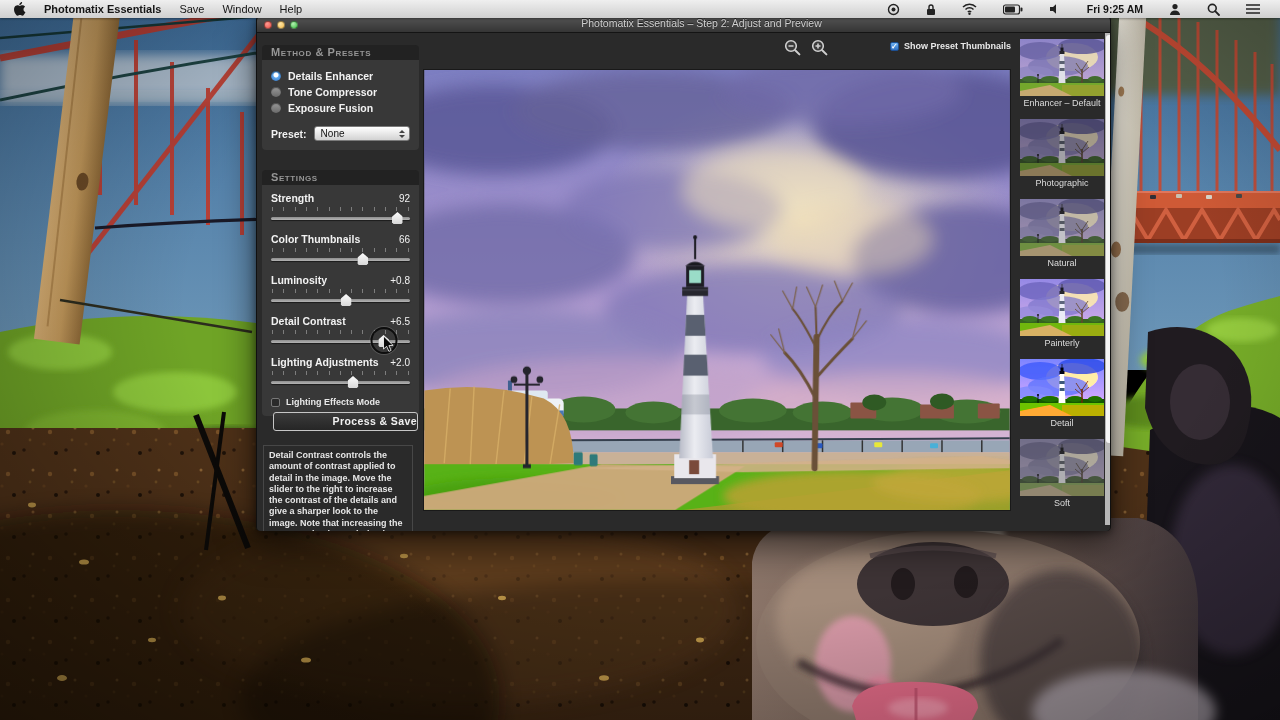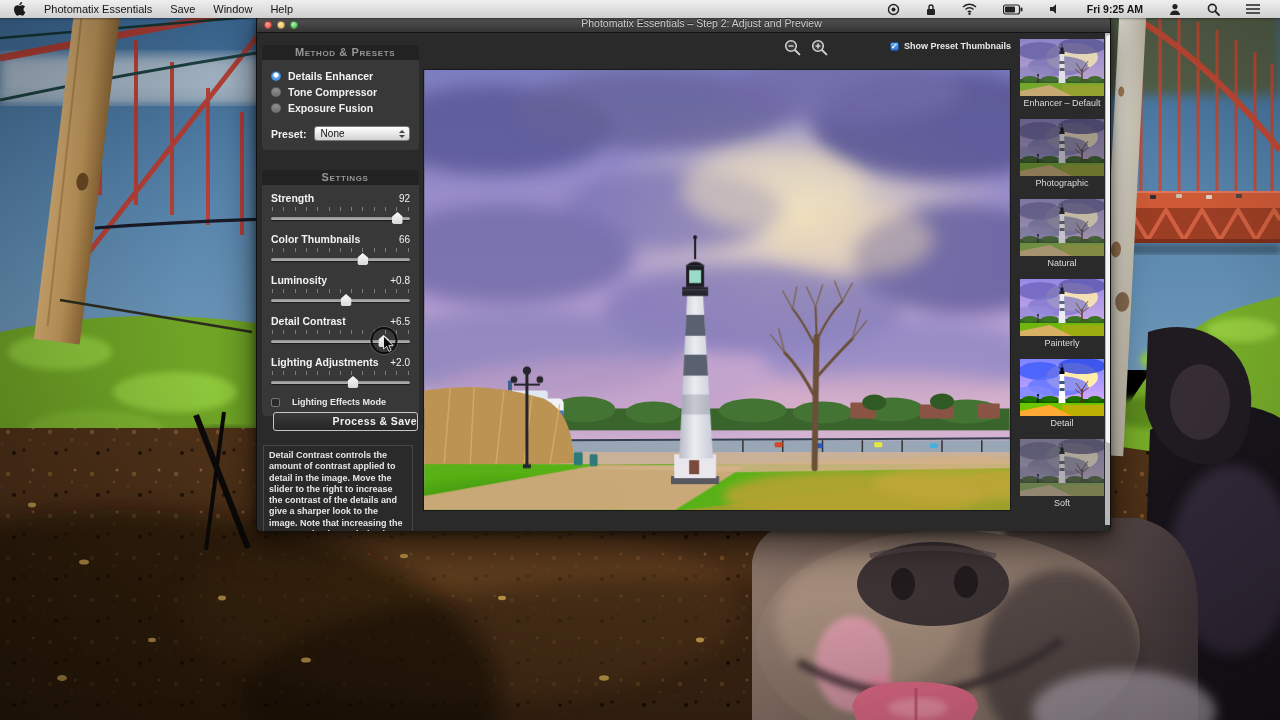--- a/index.html
+++ b/index.html
@@ -11,21 +11,21 @@
   #wallpaper{position:absolute;inset:0;z-index:0;}
   #vignette{position:absolute;inset:0;z-index:1;pointer-events:none;
     background:radial-gradient(ellipse at 55% 42%, rgba(0,0,0,0) 52%, rgba(0,0,0,.42) 100%);}
 
   
   #menubar{position:absolute;left:0;top:0;right:0;height:18px;z-index:30;
     background:linear-gradient(#efefef,#cfcfcf);
     box-shadow:0 1px 2px rgba(0,0,0,.35);
     display:flex;align-items:center;font-size:11px;color:#151515;}
   #menubar .left{display:flex;align-items:center;gap:18px;padding-left:14px;}
-  #menubar .appname{font-weight:normal;}
+  #menubar .appname{font-weight:bold;}
   #menubar .mitem{cursor:default;}
   #menubar .right{margin-left:auto;display:flex;align-items:center;gap:26px;padding-right:20px;}
   #menubar .sicon svg{display:block;}
   #menubar .clock{font-weight:bold;font-size:10.5px;}
 
   
   #win{position:absolute;left:256px;top:15px;width:855px;height:516px;z-index:20;
     background:#2a2a2a;border:1px solid #101010;border-radius:5px 5px 4px 4px;
     box-shadow:0 14px 36px rgba(0,0,0,.6), 0 2px 8px rgba(0,0,0,.5);}
   #titlebar{position:absolute;left:0;top:0;right:0;height:17px;
@@ -39,21 +39,21 @@
   .light.yellow{background:radial-gradient(circle at 35% 30%,#ffe6a8,#f5bd4f);}
   .light.green{background:radial-gradient(circle at 35% 30%,#b5f0b2,#3bbf44);}
 
   #content{position:absolute;left:0;top:17px;width:853px;height:498px;background:#2a2a2a;
     border-radius:0 0 4px 4px;overflow:hidden;}
 
   
   .section{position:absolute;left:5px;width:157px;}
   .sec-head{height:15px;line-height:15px;background:#222;border-radius:4px 4px 0 0;
     padding-left:9px;font-variant:small-caps;letter-spacing:.6px;
-    font-size:11px;color:#969696;font-weight:bold;text-align:center;}
+    font-size:11px;color:#969696;font-weight:bold;}
   .sec-body{background:#383838;border-radius:0 0 4px 4px;padding:7px 9px 9px 9px;}
 
   #sec-method{top:12px;}
   .radio-row{display:flex;align-items:center;gap:7px;height:15px;margin:1px 0;}
   .radio{width:10px;height:10px;border-radius:50%;flex:0 0 auto;
     background:linear-gradient(#9a9a9a,#6a6a6a);box-shadow:inset 0 1px 1px rgba(0,0,0,.5);}
   .radio.on{background:radial-gradient(circle at 50% 40%,#fff 0 2px,#5fa8ee 3px,#2f6fc0 100%);}
   .radio-label{font-size:10.5px;color:#f2f2f2;font-weight:bold;}
   .preset-row{display:flex;align-items:center;margin-top:11px;gap:7px;}
   .preset-label{font-size:10.5px;color:#f2f2f2;font-weight:bold;}
@@ -76,21 +76,21 @@
   .trackwrap{position:relative;height:13px;}
   .track{position:absolute;left:0;right:0;top:5px;height:3px;border-radius:2px;
     background:linear-gradient(#8e8e8e,#b3b3b3);box-shadow:0 1px 1px rgba(0,0,0,.5);}
   .sthumb{position:absolute;top:0;width:11px;height:12px;transform:translateX(-50%);
     background:linear-gradient(#fdfdfd,#d8d8d8);
     clip-path:polygon(50% 0,100% 40%,100% 86%,86% 100%,14% 100%,0 86%,0 40%);
     box-shadow:0 1px 2px rgba(0,0,0,.6);}
   .cursor-ring{position:absolute;top:-8px;width:27px;height:27px;transform:translateX(-50%);
     border:2.5px solid #0d0d0d;border-radius:50%;box-shadow:0 0 0 1px rgba(255,255,255,.15);}
   .cursor-arrow{position:absolute;left:10px;top:7px;}
-  .check-row{display:flex;align-items:center;gap:12px;margin-top:4px;}
+  .check-row{display:flex;align-items:center;gap:6px;margin-top:4px;}
   .checkbox{width:9px;height:9px;border:1px solid #777;border-radius:2px;background:#2a2a2a;}
   .checkbox.blue{background:linear-gradient(#6db1f2,#2f6fc0);border-color:#1d4f92;
     color:#fff;font-size:8px;line-height:8px;text-align:center;font-weight:bold;}
   .check-label{font-size:9px;color:#e8e8e8;font-weight:bold;}
 
   #process-btn{position:absolute;left:16px;top:379px;width:145px;height:19px;
     background:linear-gradient(#3a3a3a,#262626);border:1px solid #c6c6c6;border-radius:3px;
     color:#f0f0f0;font-size:10.5px;font-weight:bold;text-align:right;line-height:17px;
     letter-spacing:.4px;cursor:default;}
   #desc{position:absolute;left:6px;top:412px;width:150px;

